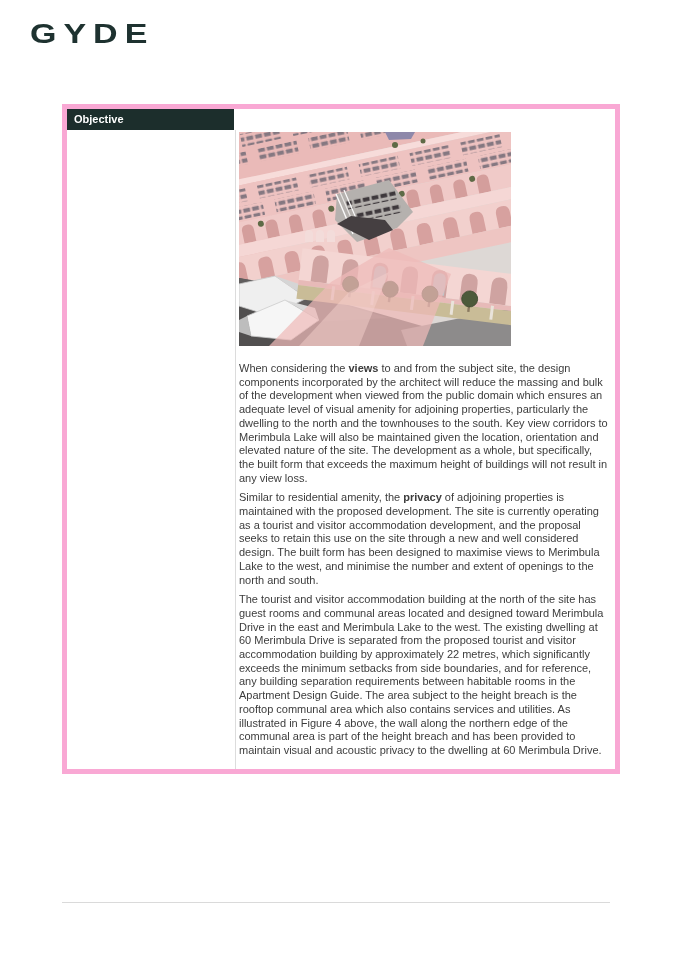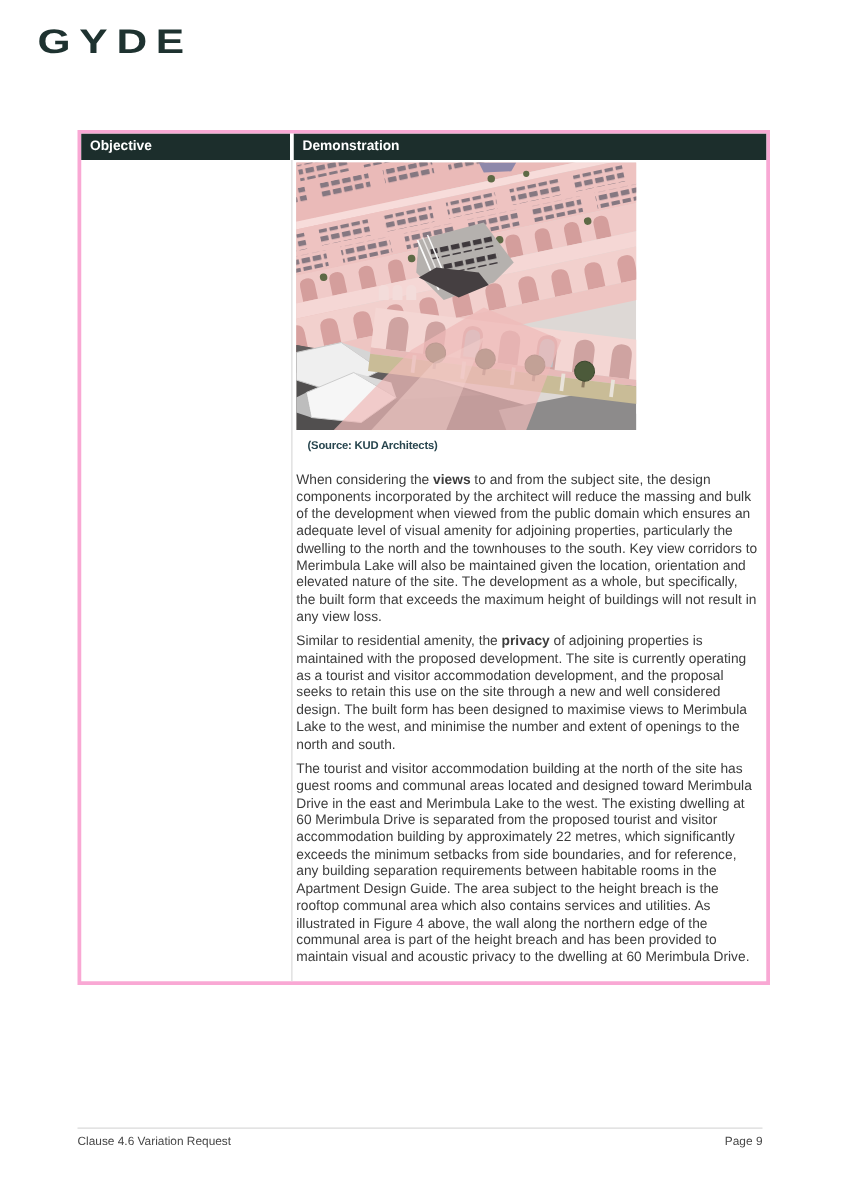--- a/index.html
+++ b/index.html
@@ -9,21 +9,21 @@
   }
   
   .logo{
     position:absolute;left:30px;top:18px;
     font-size:34px;font-weight:700;letter-spacing:7px;color:#1e3230;
     transform:scaleY(.80);transform-origin:left top;
   }
   
   .doc-table{
     position:absolute;left:62px;top:104px;width:548px;
-    border:3px solid #f9a8d4;background:#fff;
+    border:5px solid #f9a8d4;background:#fff;
   }
   .tbl-header{display:flex;height:21px;background:#ffffff;}
   .th{
     background:#1c2e2c;color:#ffffff;font-size:11px;font-weight:700;
     line-height:21px;padding-left:7px;box-sizing:border-box;
   }
   .th-objective{width:167px;}
   .th-gap{width:3px;background:#ffffff;}
   .th-demo{flex:1;}
   .tbl-body{display:flex;align-items:stretch;}
@@ -53,21 +53,20 @@
 <body>
 
 <div class="page">
 
   <div class="logo">GYDE</div>
 
   <div class="doc-table">
     <div class="tbl-header">
       <div class="th th-objective">Objective</div>
       <div class="th-gap"></div>
-      <div class="th th-demo">Demonstration</div>
     </div>
     <div class="tbl-body">
       <div class="td-objective"></div>
       <div class="td-demo">
 
         <svg class="figure-img" viewBox="0 0 272 214" role="img" aria-label="Aerial 3D massing render: proposed development shown in translucent pink with rooftop solar panel arrays, arched townhouse facades and courtyard trees; grey rooftop communal deck indicating the height exceedance; surrounding roads and neighbouring buildings in grey and white">
           <defs>
             <pattern id="pnl" width="9" height="7" patternUnits="userSpaceOnUse">
               <rect x="0.6" y="0.8" width="6.8" height="4" rx="0.5" fill="#857881"></rect>
             </pattern>
@@ -218,32 +217,27 @@
 
           <polygon points="30,214 92,150 150,116 212,142 184,214" fill="#eebab8" fill-opacity="0.72"></polygon>
           <polygon points="60,214 110,160 150,140 120,214" fill="#f4cfcc" fill-opacity="0.5"></polygon>
 
           <polygon points="146,0 176,0 172,7 150,8" fill="#8e88aa"></polygon>
           <circle cx="156" cy="13" r="3" fill="#5e6a46"></circle>
           <circle cx="184" cy="9" r="2.5" fill="#5e6a46"></circle>
         </svg>
 
         <div class="figure-caption">
-          <div class="cap-line cap2">(Source: KUD Architects)</div>
         </div>
 
         <div class="body-text">
             <p><span>When considering the </span><b>views</b><span> to and from the subject site, the design components incorporated by the architect will reduce the massing and bulk of the development when viewed from the public domain which ensures an adequate level of visual amenity for adjoining properties, particularly the dwelling to the north and the townhouses to the south. Key view corridors to Merimbula Lake will also be maintained given the location, orientation and elevated nature of the site. The development as a whole, but specifically, the built form that exceeds the maximum height of buildings will not result in any view loss.</span></p>
             <p><span>Similar to residential amenity, the </span><b>privacy</b><span> of adjoining properties is maintained with the proposed development. The site is currently operating as a tourist and visitor accommodation development, and the proposal seeks to retain this use on the site through a new and well considered design. The built form has been designed to maximise views to Merimbula Lake to the west, and minimise the number and extent of openings to the north and south.</span></p>
             <p><span>The tourist and visitor accommodation building at the north of the site has guest rooms and communal areas located and designed toward Merimbula Drive in the east and Merimbula Lake to the west. The existing dwelling at 60 Merimbula Drive is separated from the proposed tourist and visitor accommodation building by approximately 22 metres, which significantly exceeds the minimum setbacks from side boundaries, and for reference, any building separation requirements between habitable rooms in the Apartment Design Guide. The area subject to the height breach is the rooftop communal area which also contains services and utilities. As illustrated in Figure 4 above, the wall along the northern edge of the communal area is part of the height breach and has been provided to maintain visual and acoustic privacy to the dwelling at 60 Merimbula Drive.</span></p>
           </div>
 
       </div>
     </div>
   </div>
 
   <div class="footer-rule"></div>
-  <div class="footer">
-    <span>Clause 4.6 Variation Request</span>
-    <span>Page 9</span>
-  </div>
 
 </div>
 
 </body></html>

